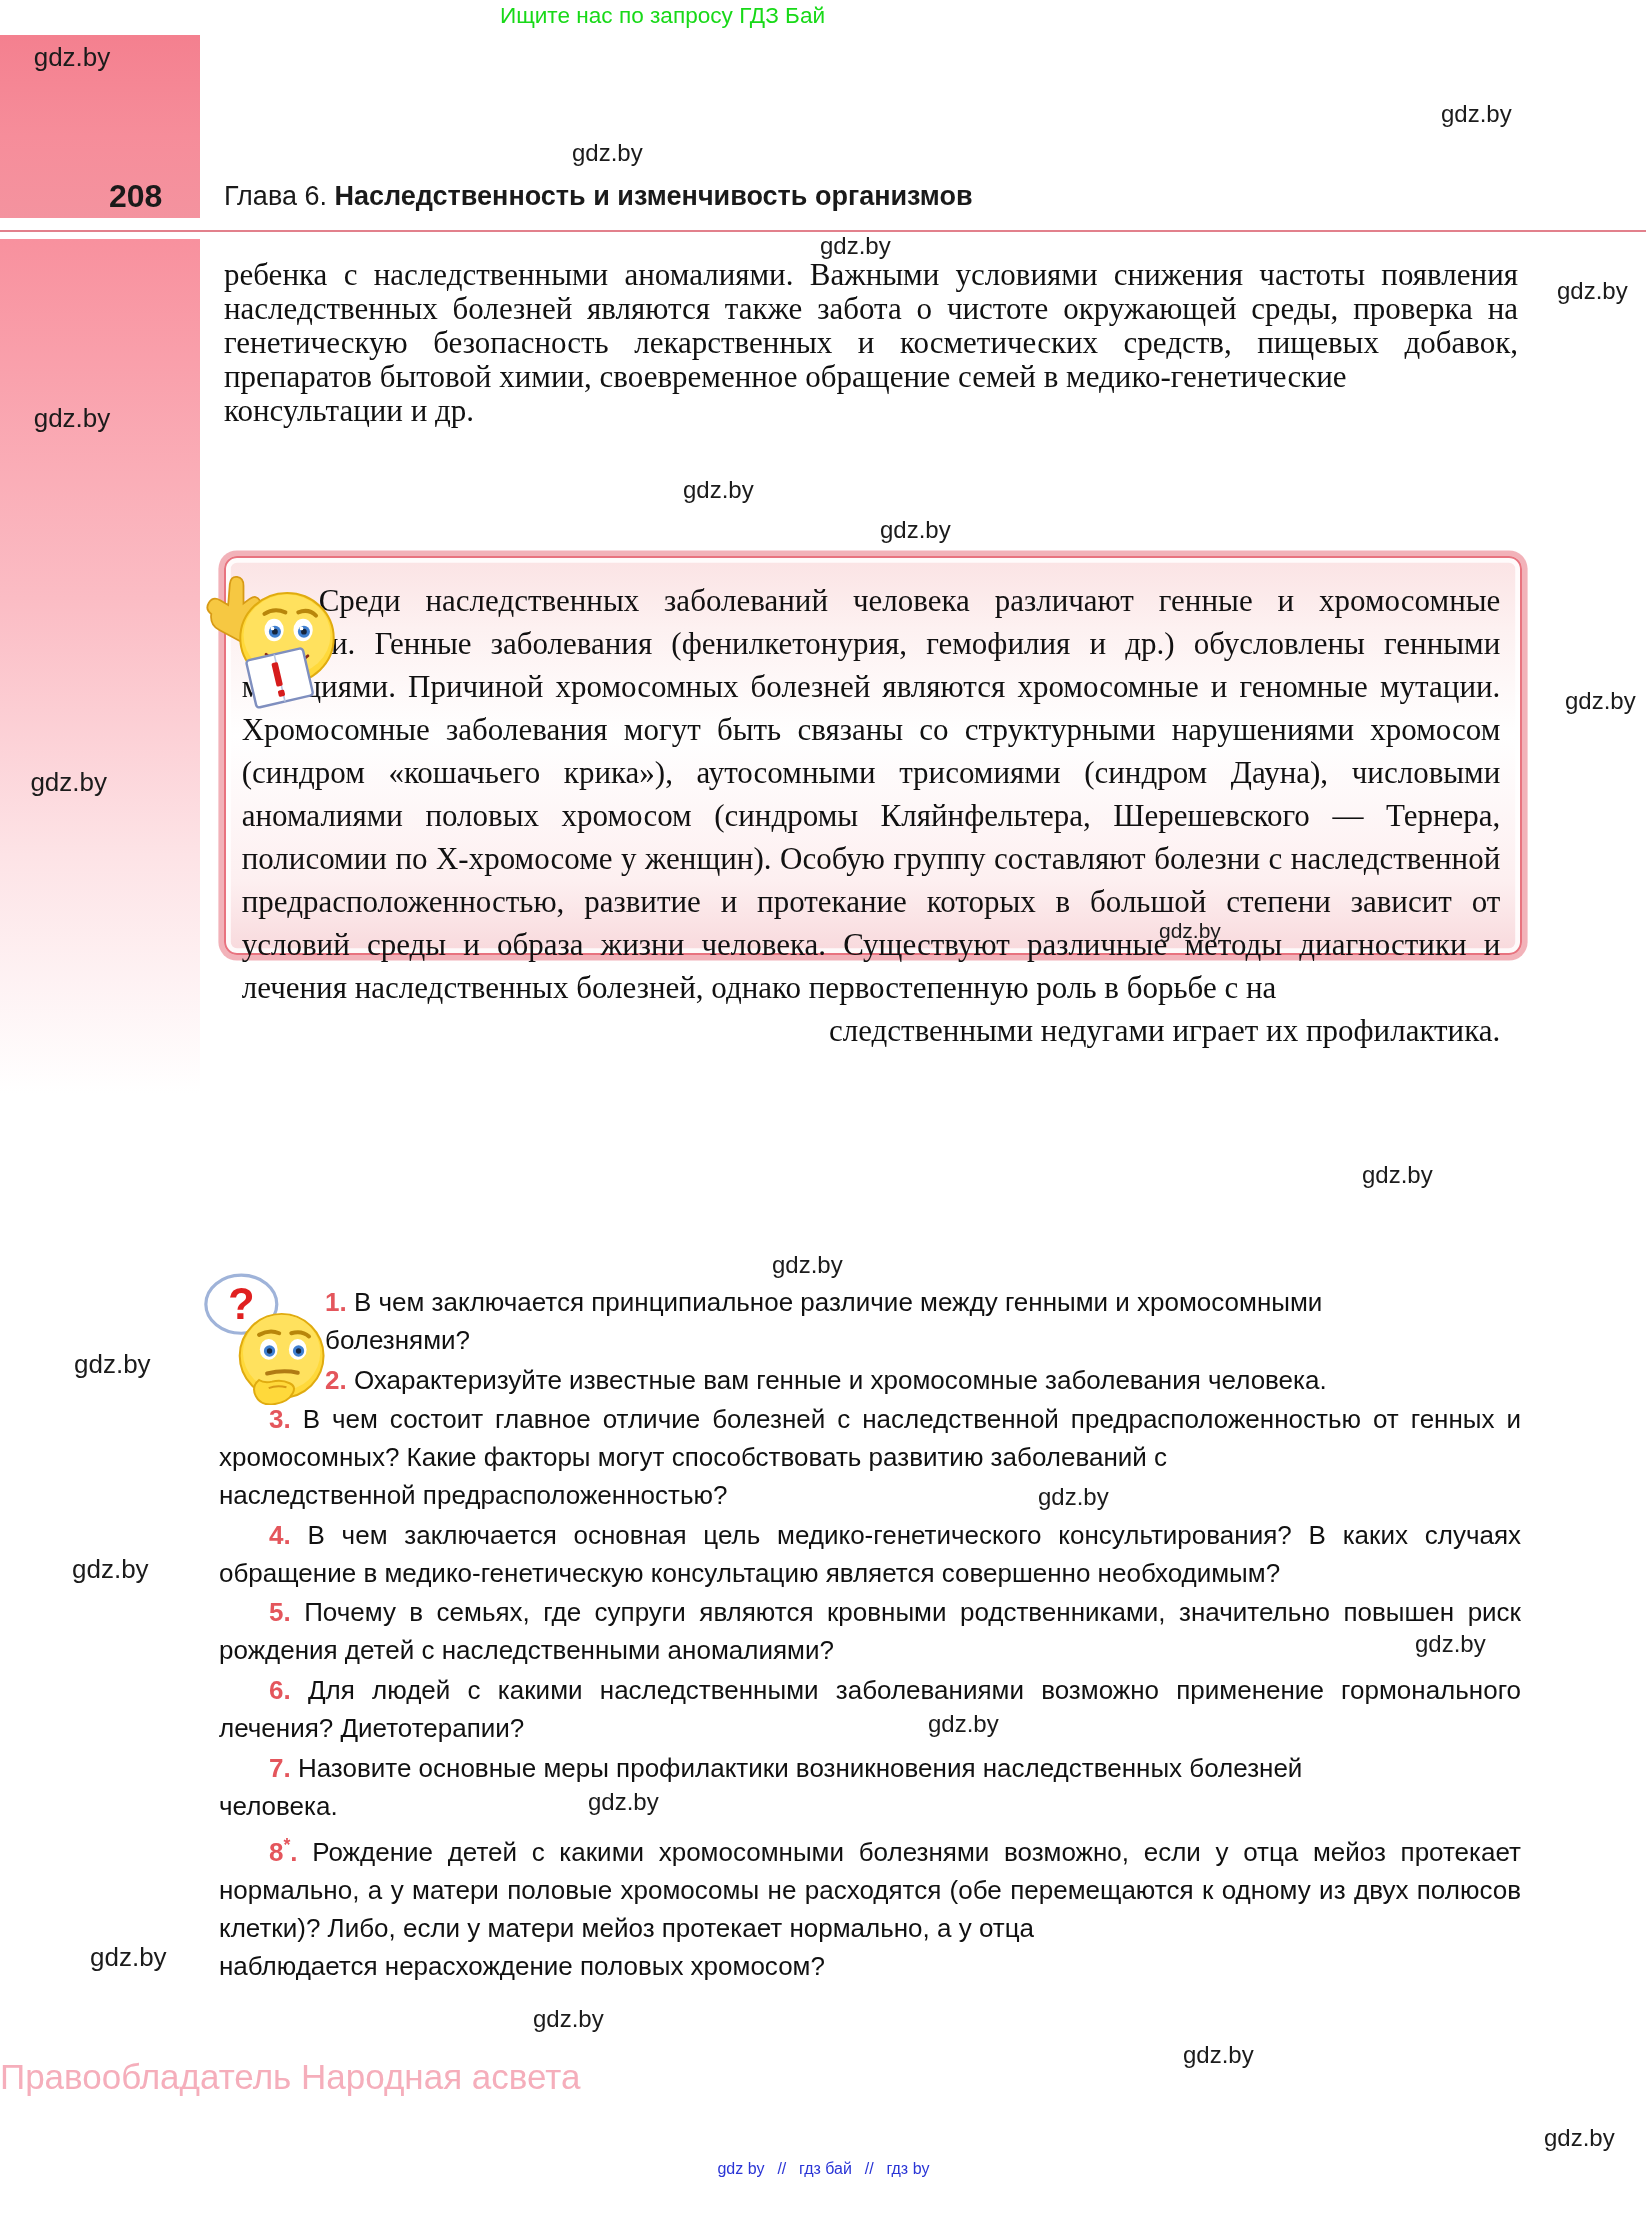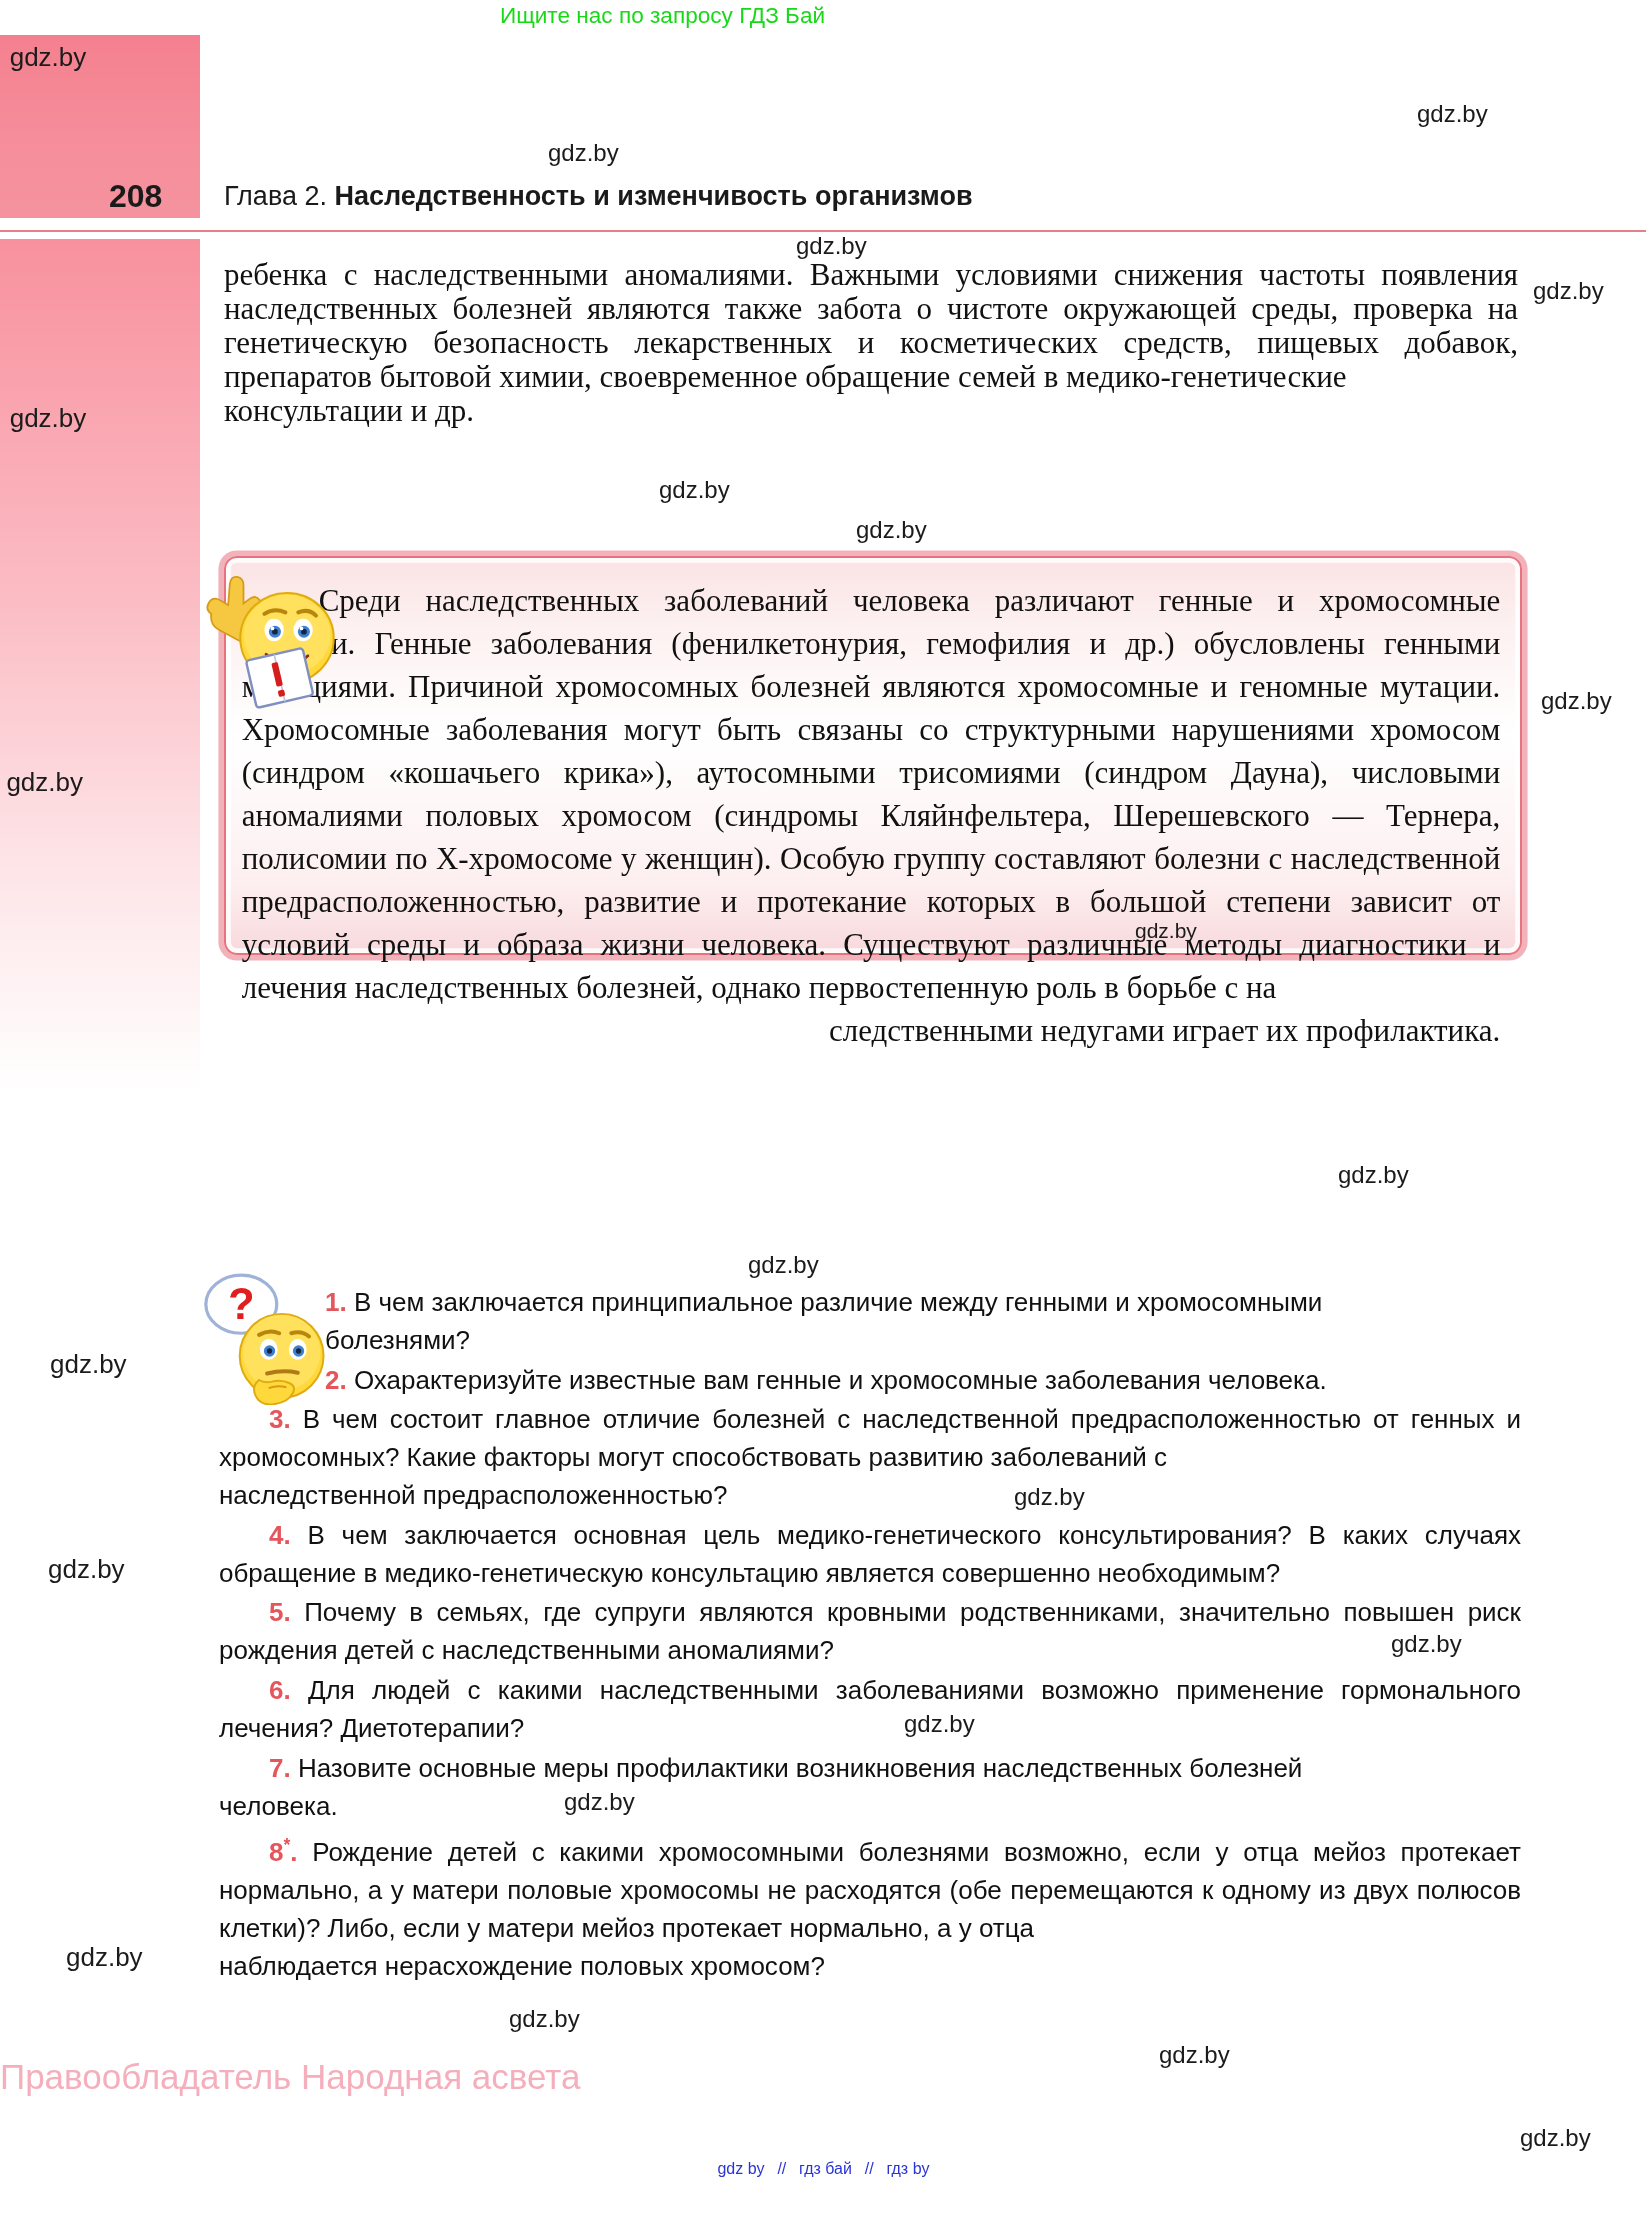--- a/index.html
+++ b/index.html
@@ -202,37 +202,38 @@
   .footer-links span { margin: 0 6.4px; }
 
   
   .wm {
     position: absolute;
     font-family: "Liberation Sans", sans-serif;
     color: #1b1b1b;
     z-index: 20;
     white-space: nowrap;
     pointer-events: none;
+    margin-left: 24px;
   }
 </style>
 </head>
 <body>
 
 <div class="page">
 
   <div class="promo-bar">
     <span class="promo-text">Ищите нас по запросу ГДЗ Бай</span>
   </div>
 
   <div class="pink-band-top"></div>
   <div class="pink-band-main"></div>
 
   <div class="page-number">208</div>
   <div class="chapter-line">
-    <span class="ch-prefix">Глава 2.</span>
+    <span class="ch-prefix">Глава 6.</span>
     <span class="ch-title">Наследственность и изменчивость организмов</span>
   </div>
   <div class="header-rule"></div>
 
   <div class="body-par">
     <span>ребенка с наследственными аномалиями. Важными условиями снижения частоты появления наследственных болезней являются также забота о чистоте окружающей среды, проверка на генетическую безопасность ле­карственных и косметических средств, пищевых добавок, препаратов бытовой химии, своевременное обращение семей в медико-генетические</span>
     <span class="lastline">консультации и др.</span>
   </div>
 
   <div class="note-box"></div>

